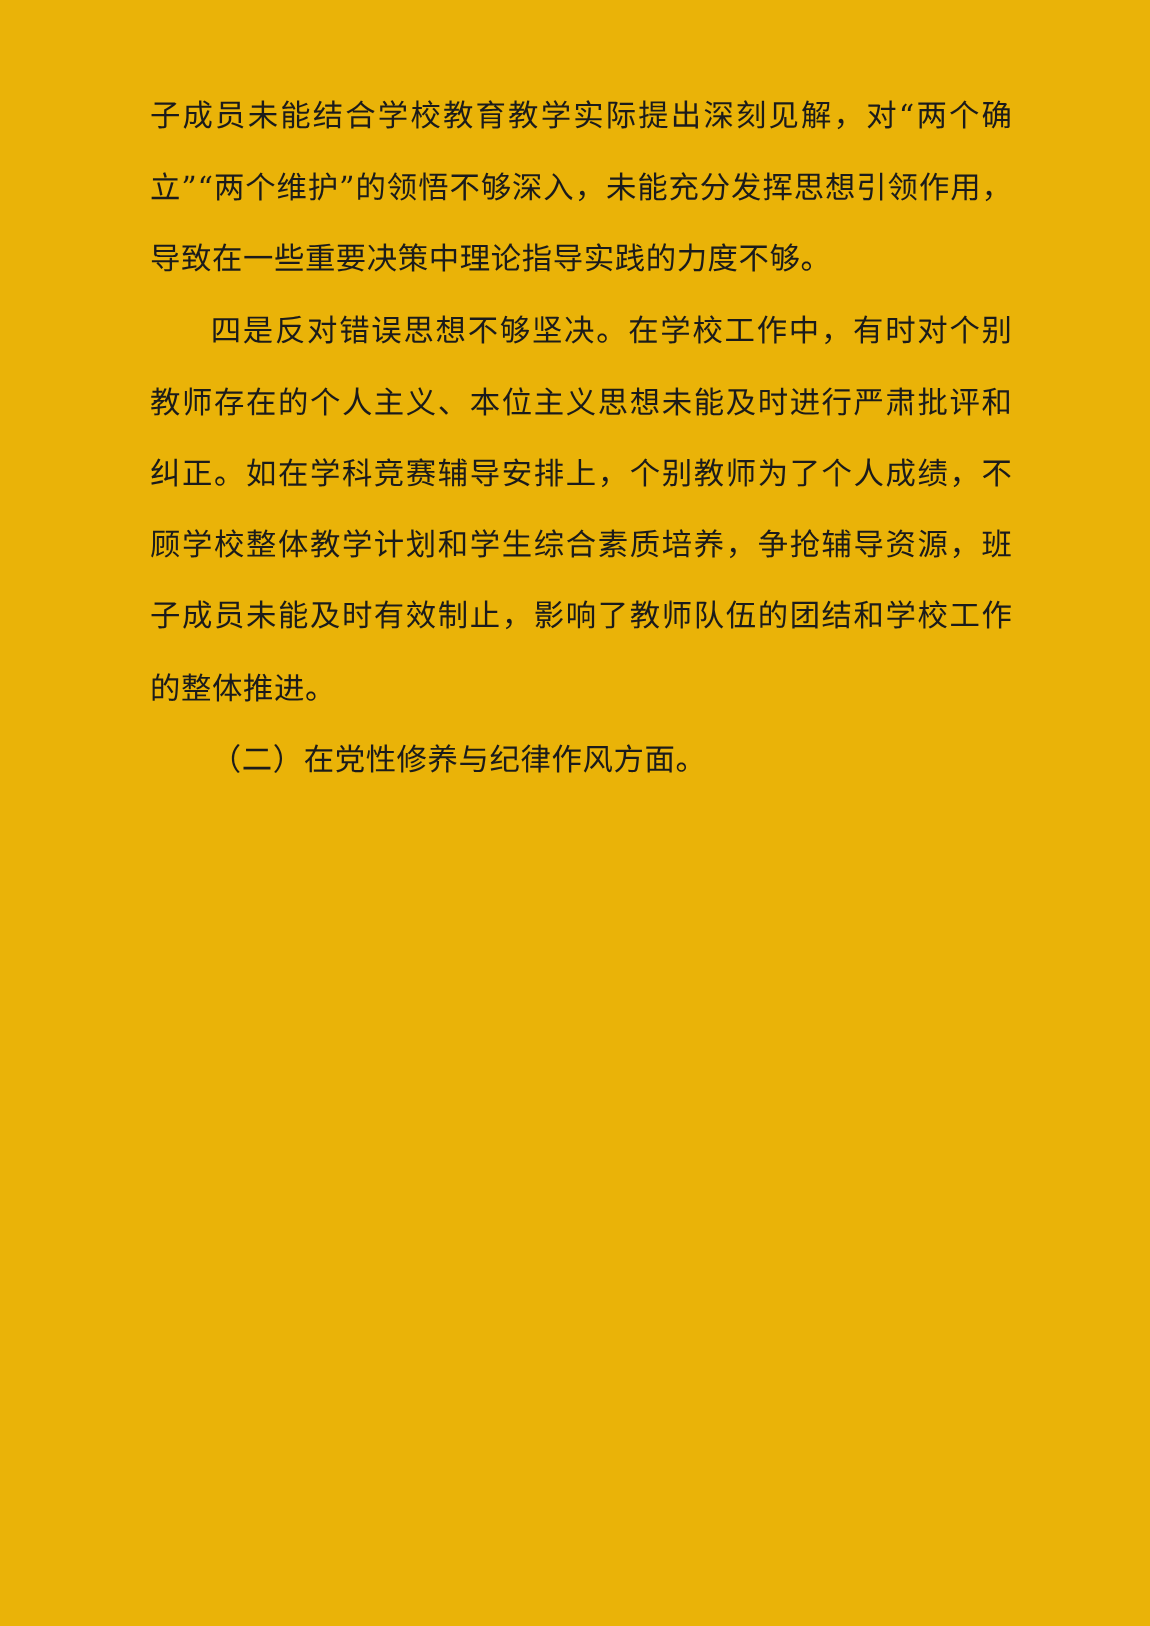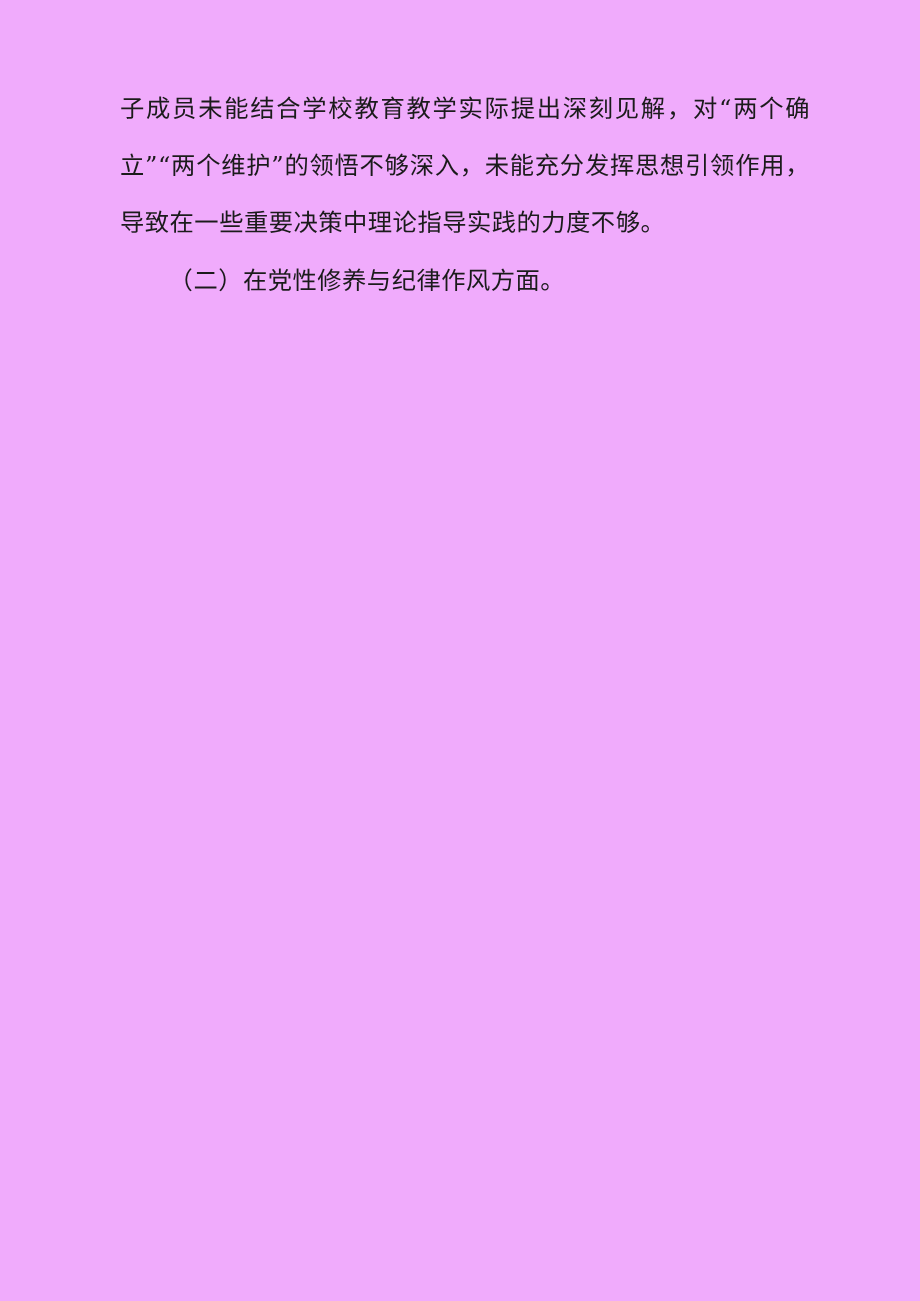--- a/index.html
+++ b/index.html
@@ -16,22 +16,22 @@
     font-family: "DejaVu Serif", "Liberation Serif", serif;
     color: #1b1b1b;
     -webkit-font-smoothing: antialiased;
   }
 
   .page {
     position: relative;
     box-sizing: border-box;
     width: 920px;
     height: 1301px;
-    background: #f0abfc;
-    padding: 80px 110px 0 120px;
+    background: #eab308;
+    padding: 64px 110px 0 120px;
   }
 
   .doc-body {
     width: 690px;
   }
 
   .para {
     margin: 0;
     padding: 0;
     font-size: 24.3px;
@@ -56,17 +56,18 @@
 </head>
 <body>
 
 <div class="page">
   <div class="doc-body">
 
     <p class="para cont">子成员未能结合学校教育教学实际提出深刻见解，对“两个确立”“两个维护”的领悟不够深入，未能充分发挥思想引领作用，导致在一些重要决策中理论指导实践的力度不够。</p>
 
 
 
+    <p class="para indent">四是反对错误思想不够坚决。在学校工作中，有时对个别教师存在的个人主义、本位主义思想未能及时进行严肃批评和纠正。如在学科竞赛辅导安排上，个别教师为了个人成绩，不顾学校整体教学计划和学生综合素质培养，争抢辅导资源，班子成员未能及时有效制止，影响了教师队伍的团结和学校工作的整体推进。</p>
 
     <p class="para indent">（二）在党性修养与纪律作风方面。</p>
 
   </div>
 </div>
 
 </body></html>

